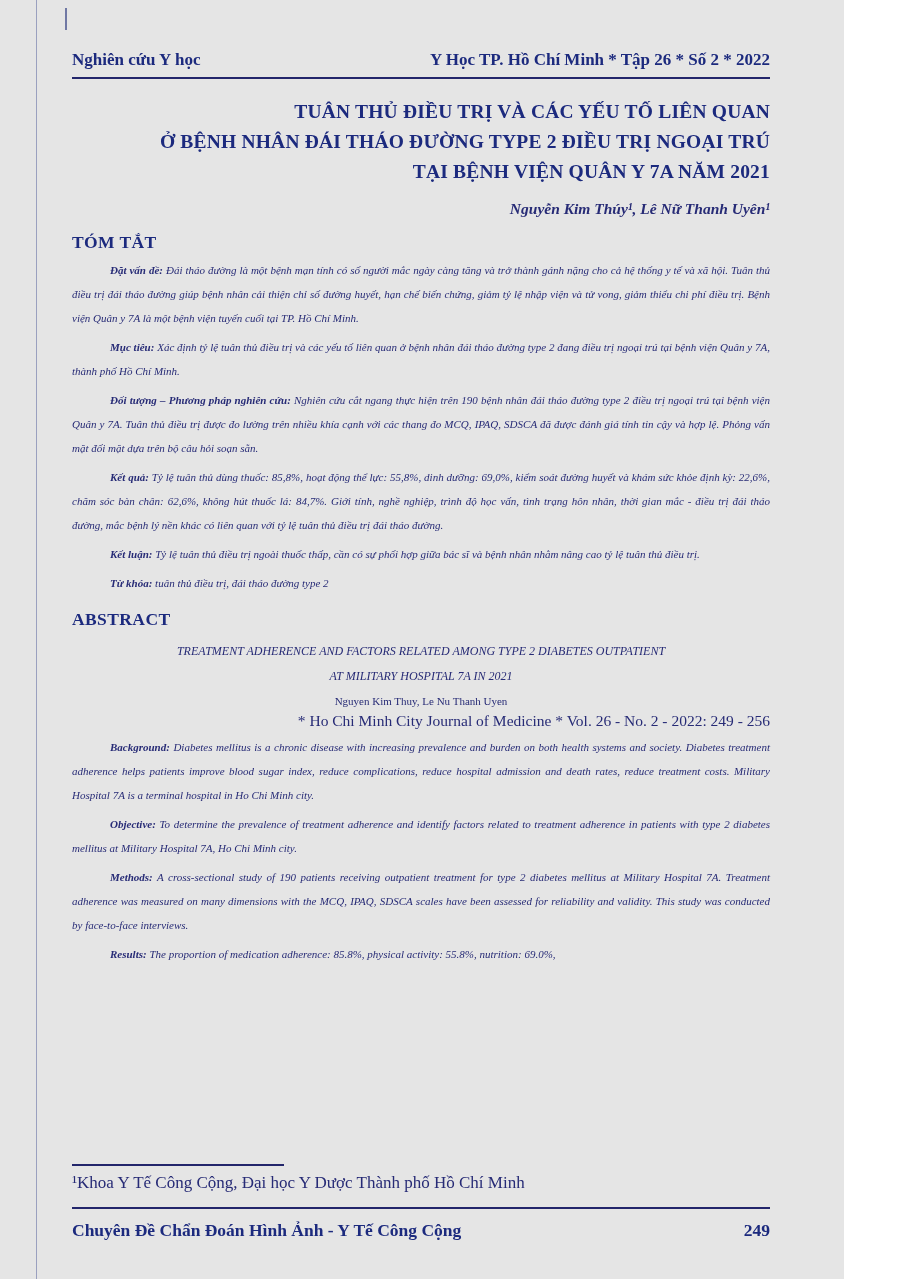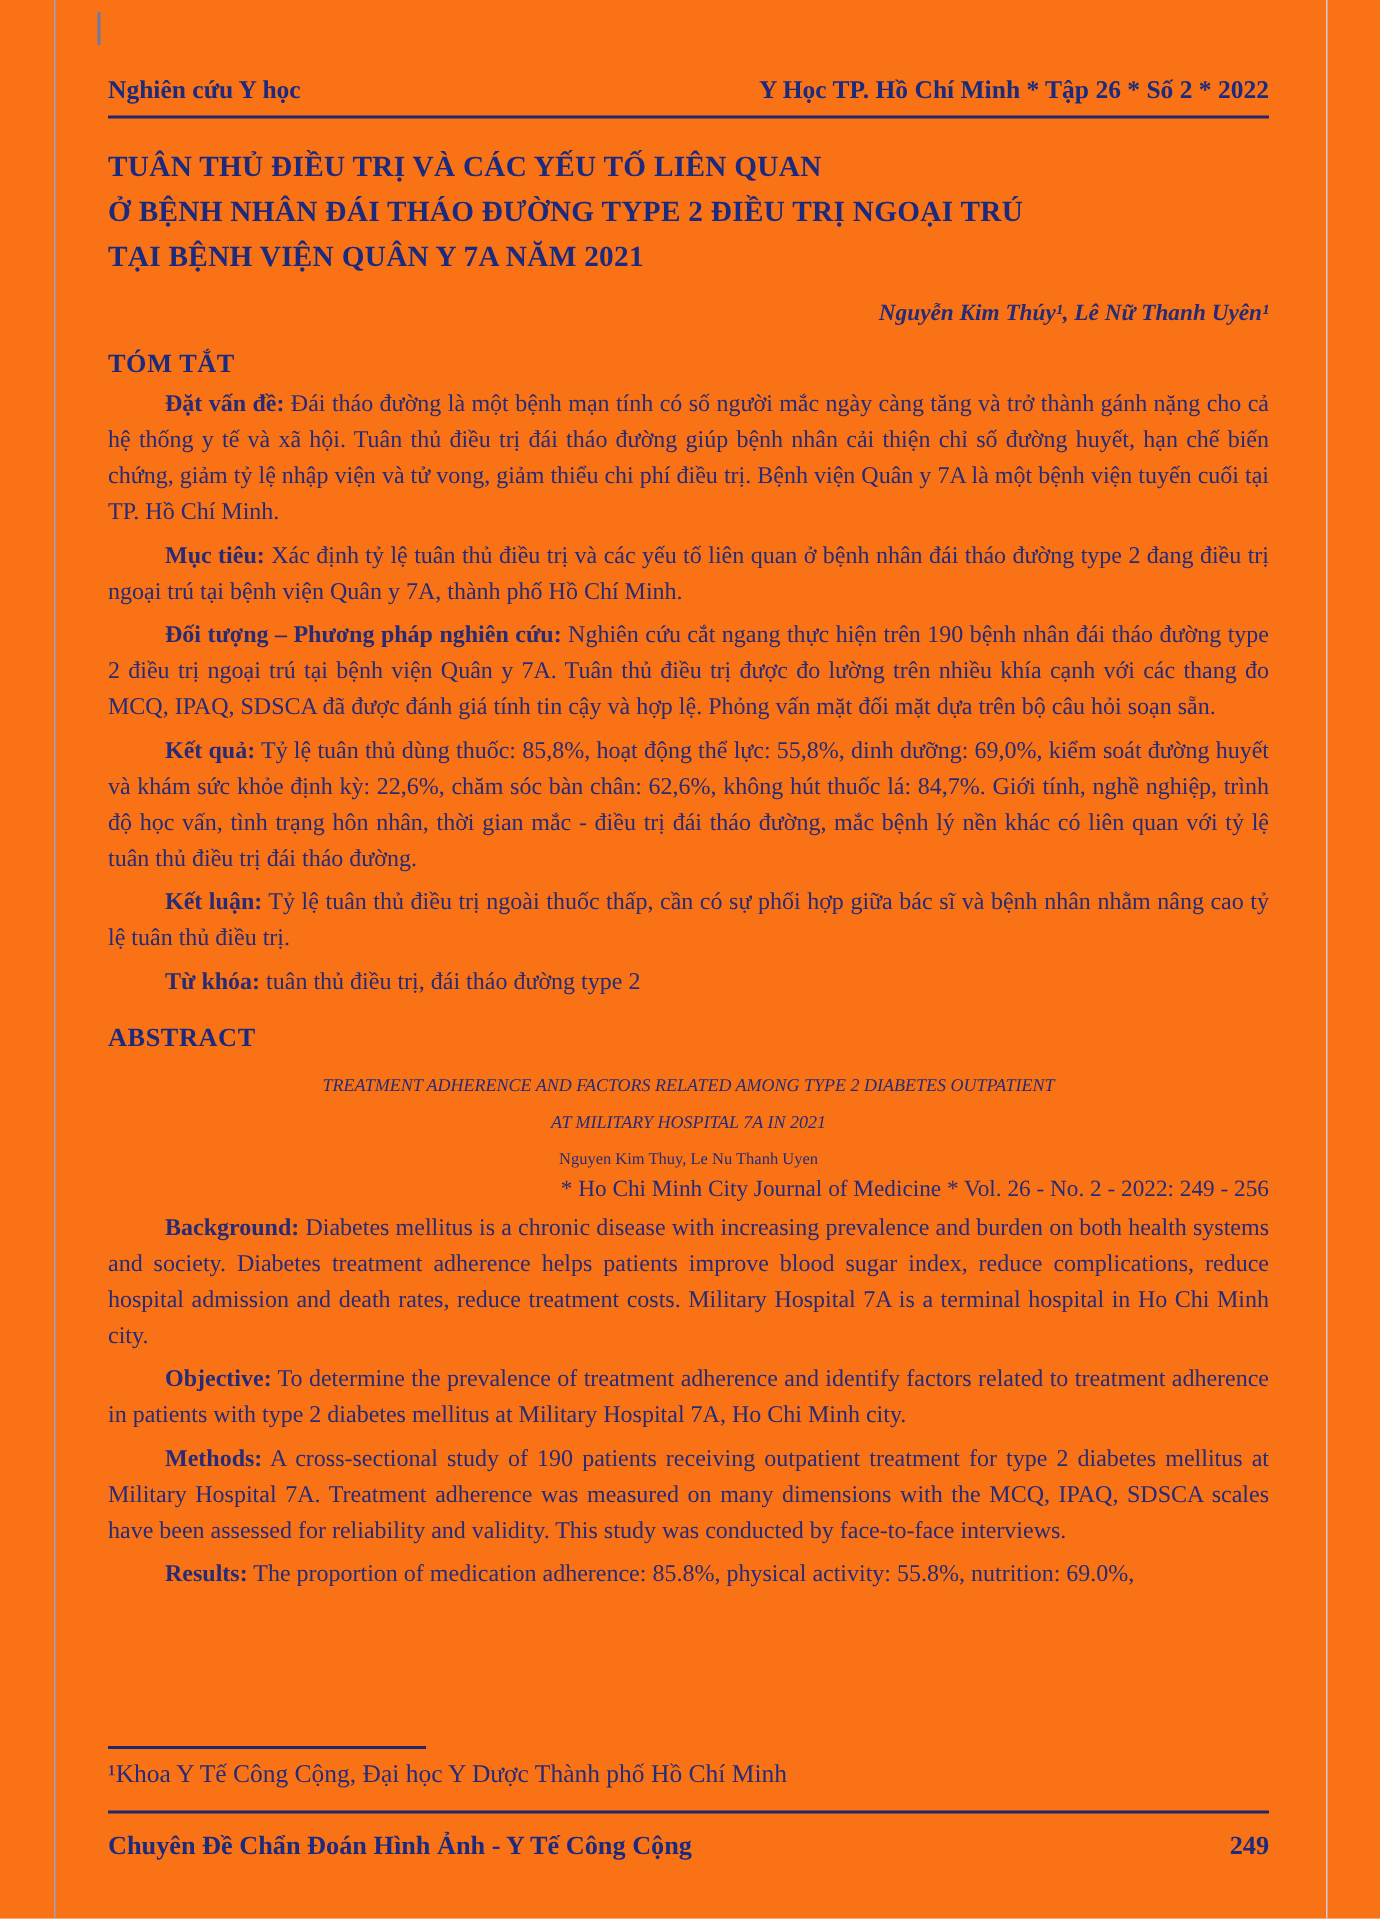--- a/index.html
+++ b/index.html
@@ -1,31 +1,31 @@
 <!DOCTYPE html>
 <html style="--ink-body: #272b76; --ink-title: #1c2a7e; --rule: #23266b;"><head>
 <meta charset="utf-8">
 <style>
   :root { --ink-body:#272b76; --ink-title:#1c2a7e; --rule:#23266b; }
   * { box-sizing:border-box; }
   html,body { margin:0; padding:0; }
   body { width:920px; height:1279px; background:#ffffff; font-family:"Liberation Serif", serif; color:var(--ink-body); }
-  .sheet { position:relative; width:920px; height:1279px; overflow:hidden; background:#f97316; }
+  .sheet { position:relative; width:844px; height:1279px; overflow:hidden; background:#e5e5e5; }
   .edge-left { position:absolute; left:36px; top:0; height:100%; width:1px; background:#9aa0bf; }
   .edge-right { position:absolute; left:884px; top:0; height:100%; width:1px; background:#ccCEdf; }
   .corner-mark { position:absolute; left:65px; top:8px; width:2px; height:22px; background:#7078a4; }
   .content { position:relative; padding:50px 74px 0 72px; }
   .page-header { display:flex; justify-content:space-between; align-items:baseline; font-weight:bold; font-size:17px; color:var(--ink-title); }
   .rule { border:none; border-top:2px solid var(--rule); margin:0; }
   .header-rule { margin-top:7px; }
-  .title { margin:18px 0 0; text-align:left; font-size:19.5px; line-height:30px; font-weight:bold; color:var(--ink-title); letter-spacing:.2px; }
+  .title { margin:18px 0 0; text-align:right; font-size:19.5px; line-height:30px; font-weight:bold; color:var(--ink-title); letter-spacing:.2px; }
   .title span { display:block; }
   .authors-line { margin-top:13px; text-align:right; font-style:italic; font-weight:bold; font-size:15.5px; }
   .section-heading { margin:14px 0 2px; font-size:17.5px; font-weight:bold; color:var(--ink-title); letter-spacing:.4px; }
-  .para { margin:5px 0; text-align:justify; text-indent:38px; font-size:16px; line-height:24px; }
+  .para { margin:5px 0; text-align:justify; text-indent:38px; font-style:italic; font-size:11px; line-height:24px; }
   .para .plabel { font-weight:bold; }
   .en-title { margin-top:9px; text-align:center; font-style:italic; font-size:12px; line-height:25px; }
   .en-title span { display:block; }
   .en-authors { margin-top:6px; text-align:center; font-size:11px; }
   .en-citation { margin-top:5px; text-align:right; font-size:15.5px; }
   .bottom-block { position:absolute; left:72px; right:74px; bottom:38px; }
   .footnote-rule { width:212px; border-top:2px solid var(--rule); }
   .footnote { margin-top:5px; font-size:17px; line-height:24px; }
   .fn-italic { font-style:italic; }
   .fn-sp { display:inline-block; width:26px; }

